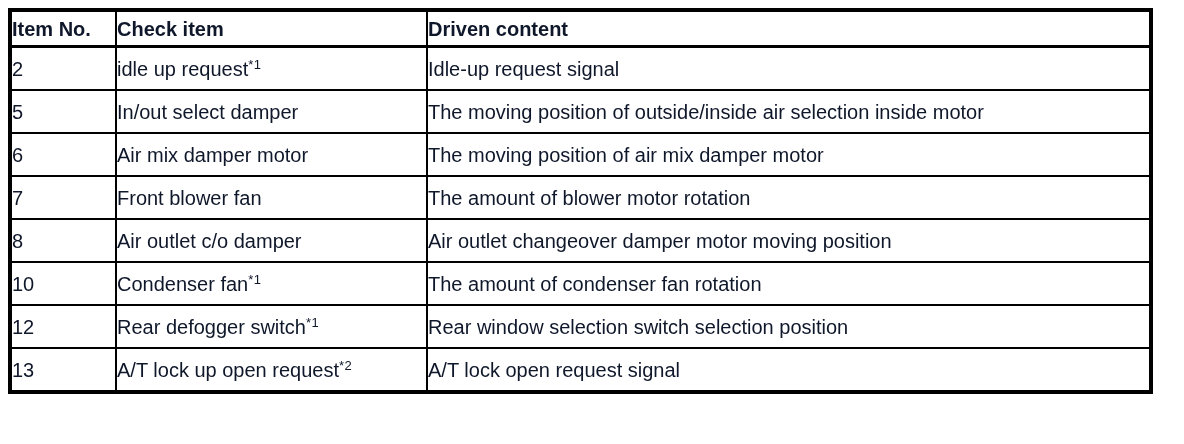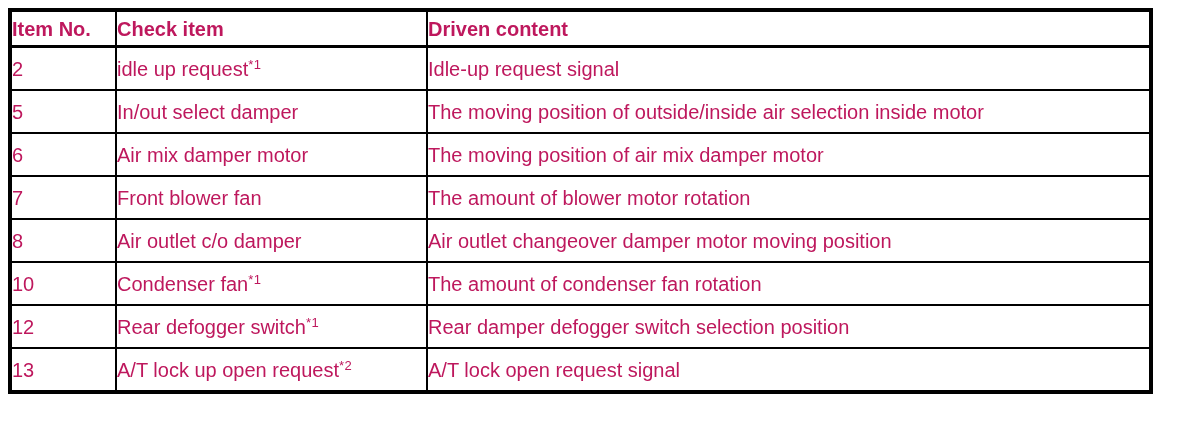--- a/index.html
+++ b/index.html
@@ -19,21 +19,21 @@
     border-collapse: collapse;
     table-layout: fixed;
     margin: 8px 0 0 8px;
     width: 1145px;
     border: 4px solid #000000;
     background: #ffffff;
   }
   table.spec-table th,
   table.spec-table td {
     border: 2px solid #000000;
-    color: #be185d;
+    color: #0f172a;
     font-size: 20px;
     line-height: 1.1;
     text-align: left;
     vertical-align: middle;
     padding: 0;
     white-space: nowrap;
     overflow: hidden;
   }
   table.spec-table th {
     font-weight: bold;
@@ -101,21 +101,21 @@
         <td class="c3">Air outlet changeover damper motor moving position</td>
       </tr>
       <tr>
         <td class="c1">10</td>
         <td class="c2"><span>Condenser fan</span><span class="sup">*1</span></td>
         <td class="c3">The amount of condenser fan rotation</td>
       </tr>
       <tr>
         <td class="c1">12</td>
         <td class="c2"><span>Rear defogger switch</span><span class="sup">*1</span></td>
-        <td class="c3">Rear damper defogger switch selection position</td>
+        <td class="c3">Rear window selection switch selection position</td>
       </tr>
       <tr>
         <td class="c1">13</td>
         <td class="c2"><span>A/T lock up open request</span><span class="sup">*2</span></td>
         <td class="c3">A/T lock open request signal</td>
       </tr>
     </tbody>
   </table>
 </div>
 

